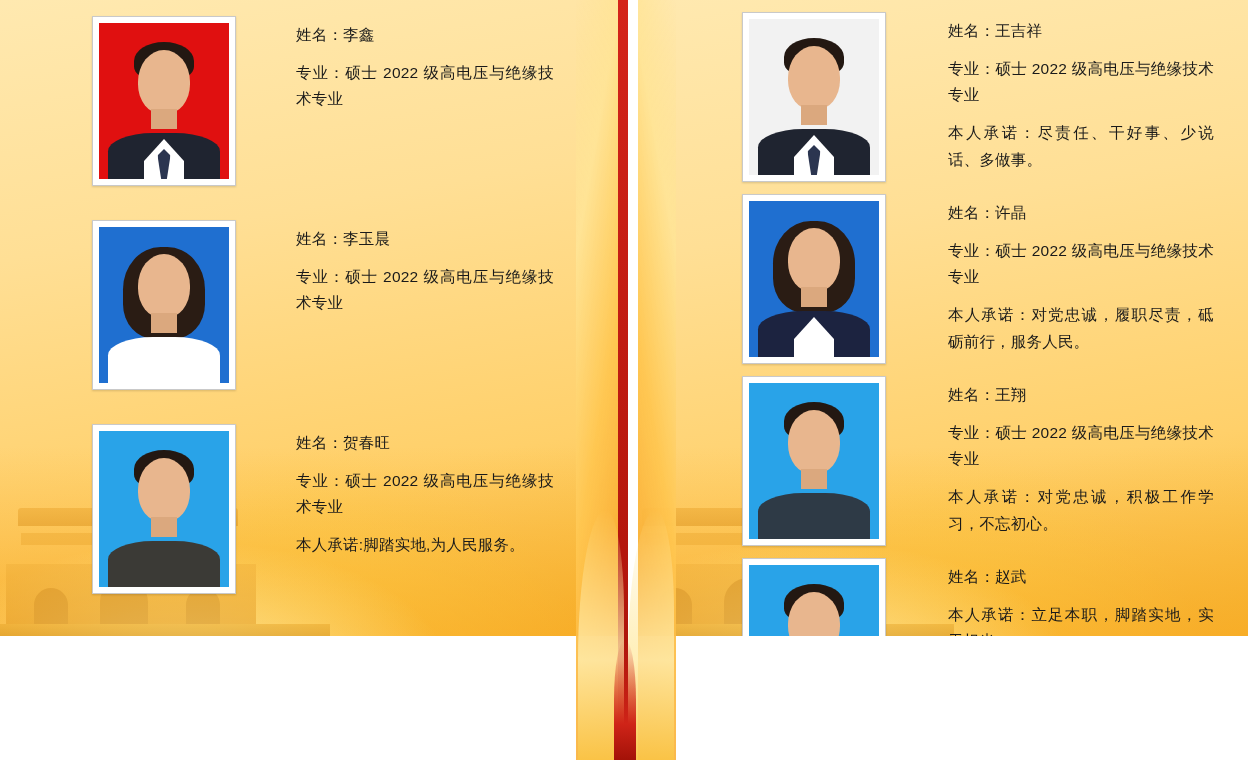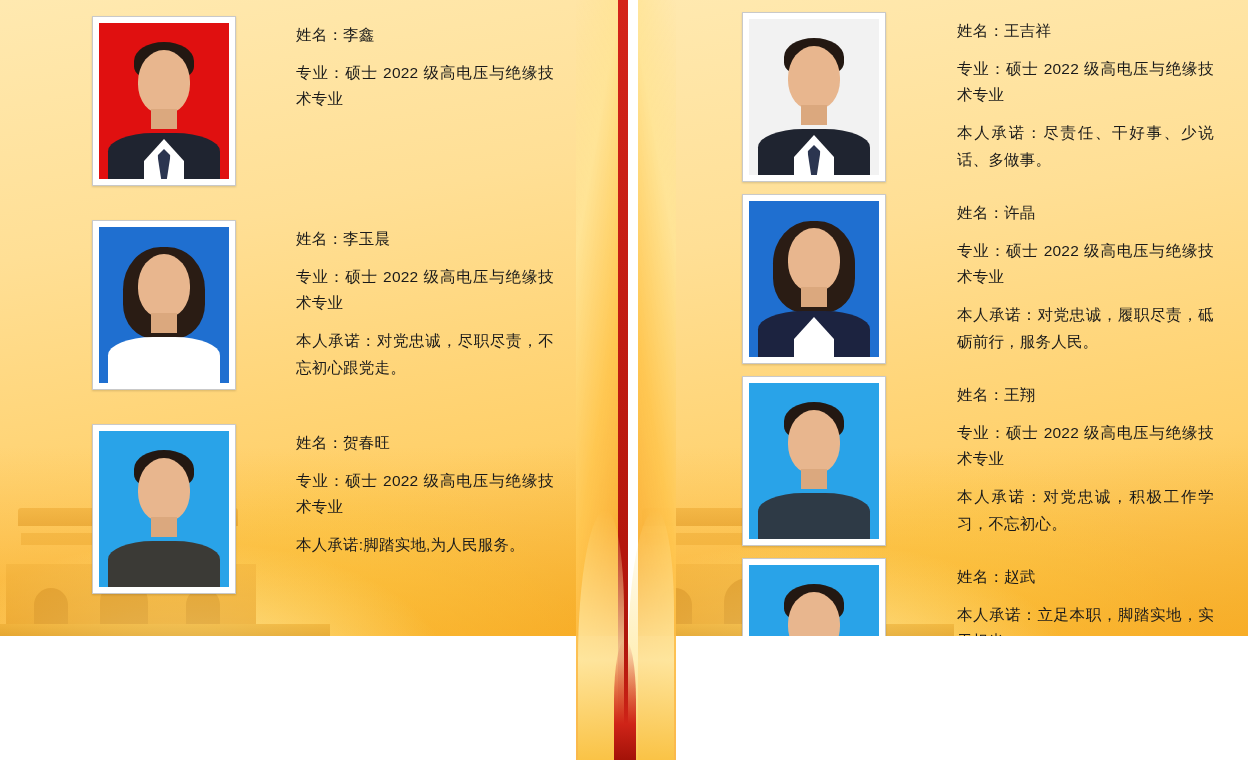--- a/index.html
+++ b/index.html
@@ -236,21 +236,21 @@
   .info p:last-child { margin-bottom: 0; }
 
   .panel-left .entries { padding-left: 92px; padding-right: 70px; }
   .panel-left .info { padding-left: 60px; }
   .panel-right .entries { padding-left: 118px; padding-right: 34px; }
   .panel-right .info { padding-left: 62px; }
 
   .panel-left .entry:nth-child(1) { margin-top: 4px; }
   .panel-left .entry:nth-child(2) { margin-top: 34px; }
   .panel-left .entry:nth-child(3) { margin-top: 34px; }
-  .panel-right .entry { margin-bottom: 12px; gap: 9px; }
+  .panel-right .entry { margin-bottom: 12px; }
 </style>
 </head>
 <body>
 
 <div class="page">
 
   <div class="panel panel-left">
     <div class="glow"></div>
     <div class="gate">
       <div class="roof"></div>
@@ -287,21 +287,20 @@
             <span class="bg" style="background:#1f6fd0"></span>
             <span class="hair-long"></span>
             <span class="head"></span>
             <span class="neck"></span>
             <span class="body" style="background:#ffffff"></span>
           </span>
         </div>
         <div class="info">
           <p>姓名：李玉晨</p>
           <p>专业：硕士 2022 级高电压与绝缘技术专业</p>
-          <p>本人承诺：对党忠诚，尽职尽责，不忘初心跟党走。</p>
         </div>
       </div>
 
       <div class="entry">
         <div class="photo-wrap">
           <span class="photo">
             <span class="bg" style="background:#29a3e8"></span>
             <span class="hair"></span>
             <span class="head"></span>
             <span class="neck"></span>

